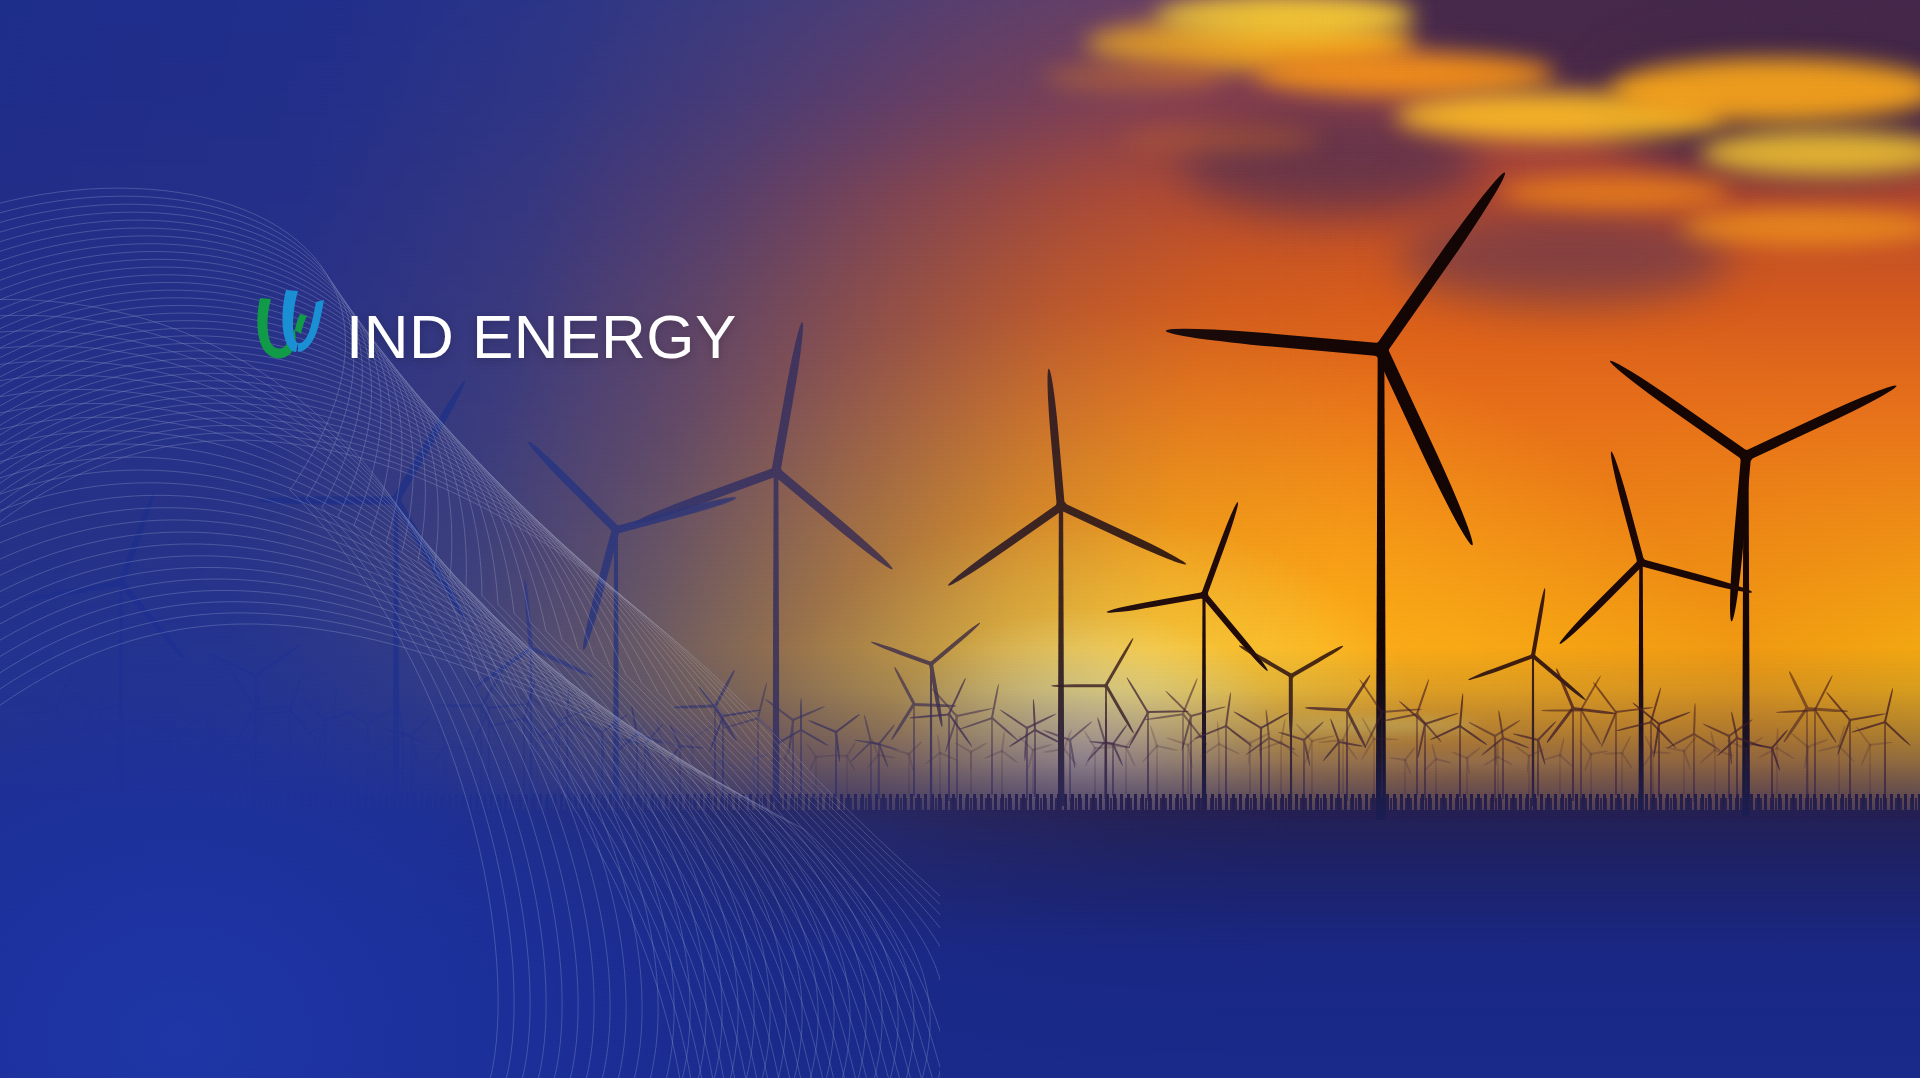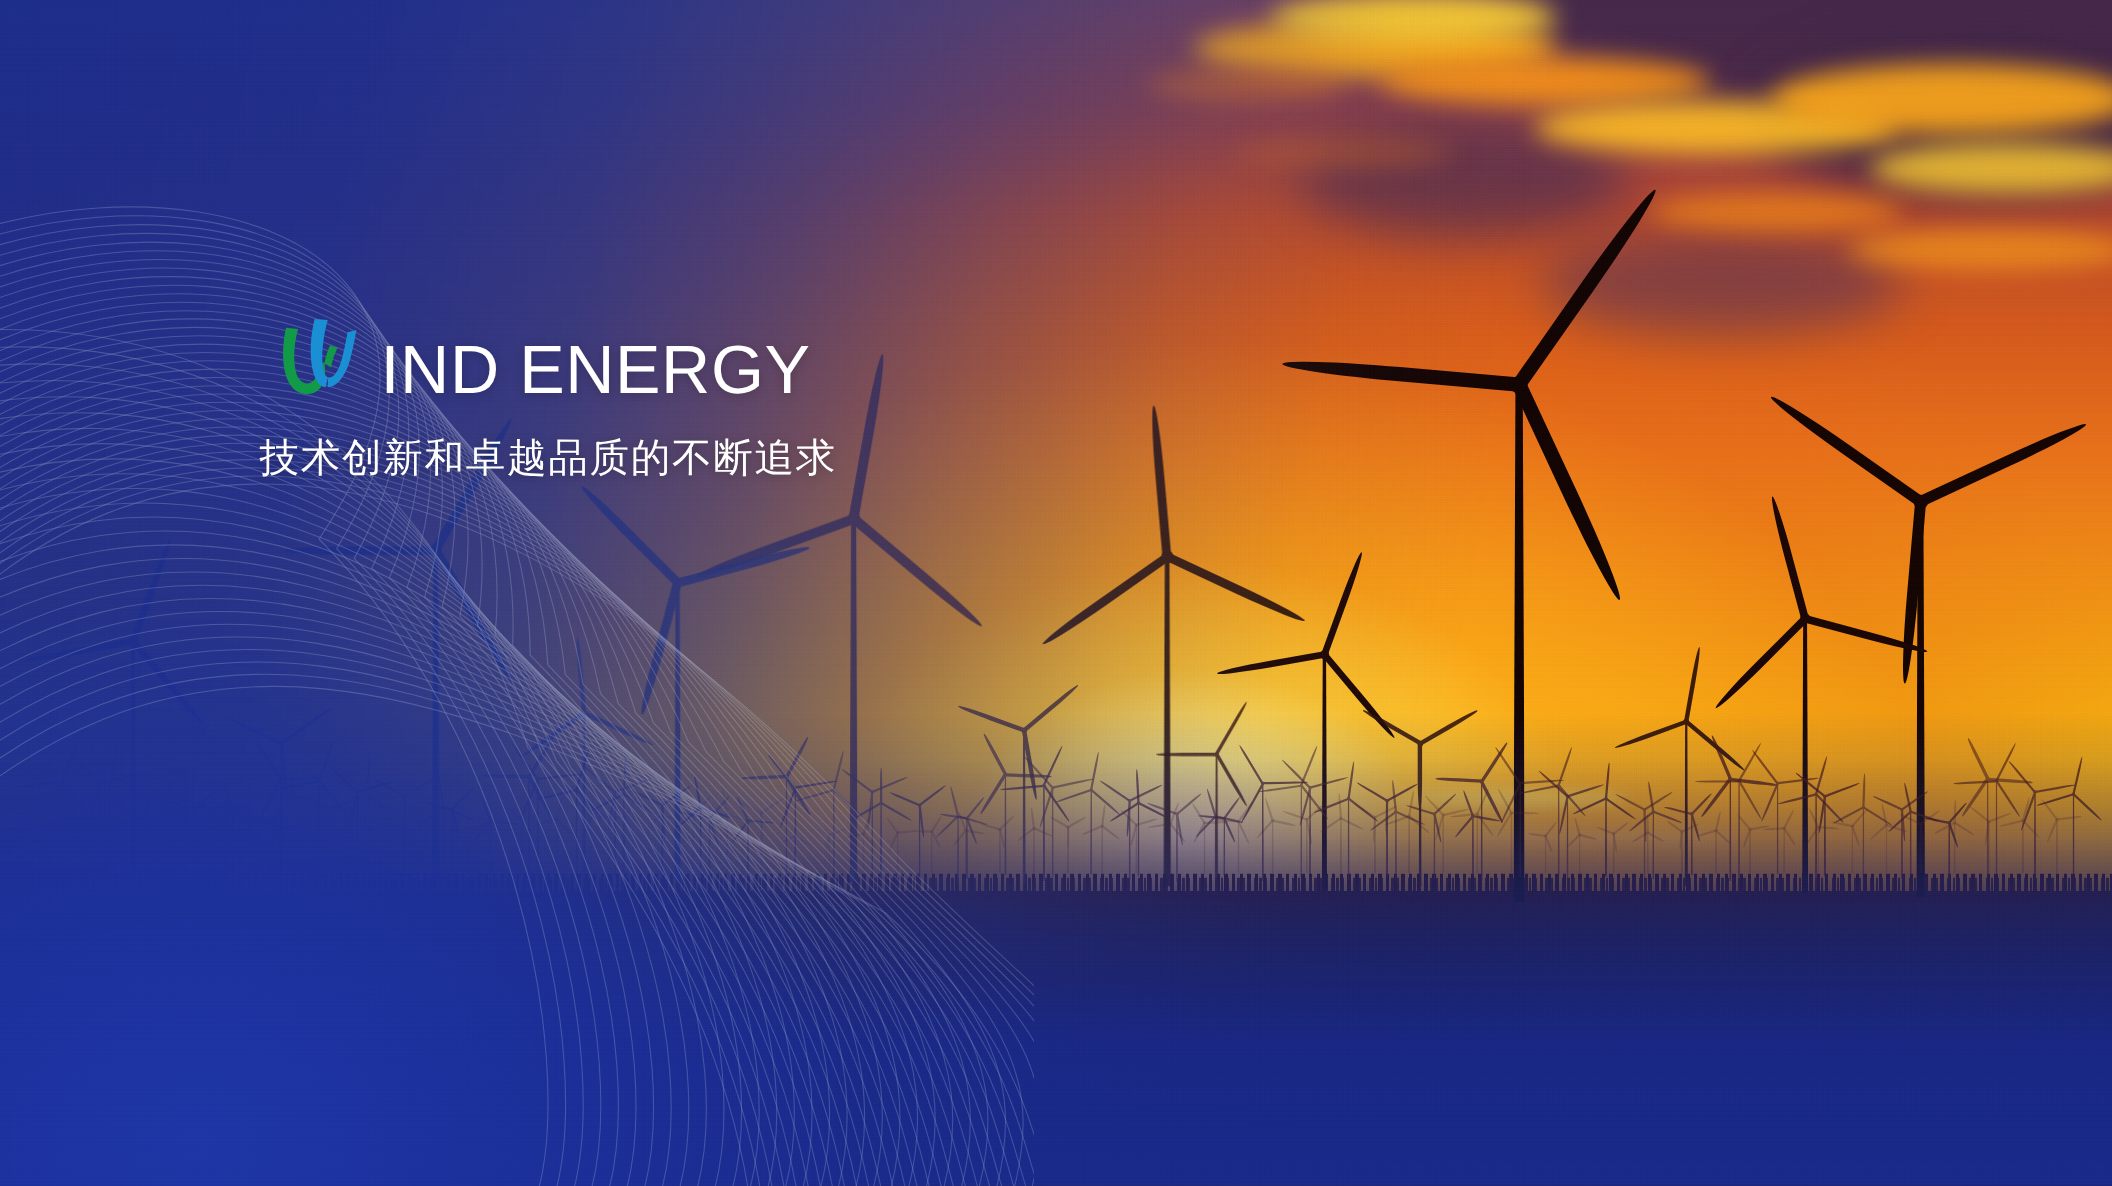--- a/index.html
+++ b/index.html
@@ -1229,17 +1229,16 @@
           <path d="M62 66 C70 66, 78 56, 82 42 C85 31, 87 20, 88 14 L80 16
                    C78 26, 76 38, 73 46 C70 54, 66 58, 62 57 Z" fill="#1b8fd4"></path>
 
           <path d="M59 44 C60 38, 62 32, 64 28 L71 30 C68 36, 66 42, 65 48 Z" fill="#119a47"></path>
         </svg>
       </div>
       <div class="wordmark">IND ENERGY</div>
     </div>
 
     <div class="tagline">
-      <div class="tline">技术创新和卓越品质的不断追求</div>
     </div>
   </div>
 
 </div>
 
 </body></html>

